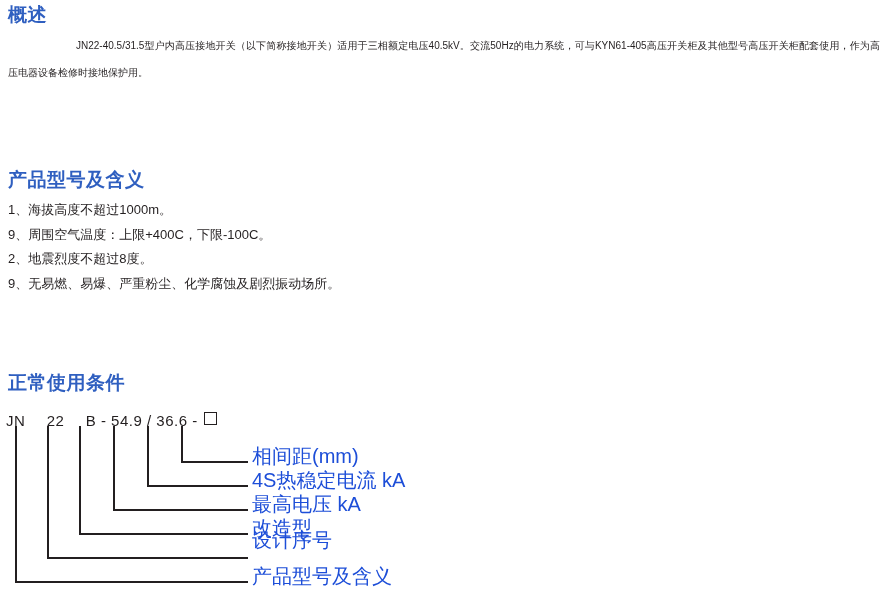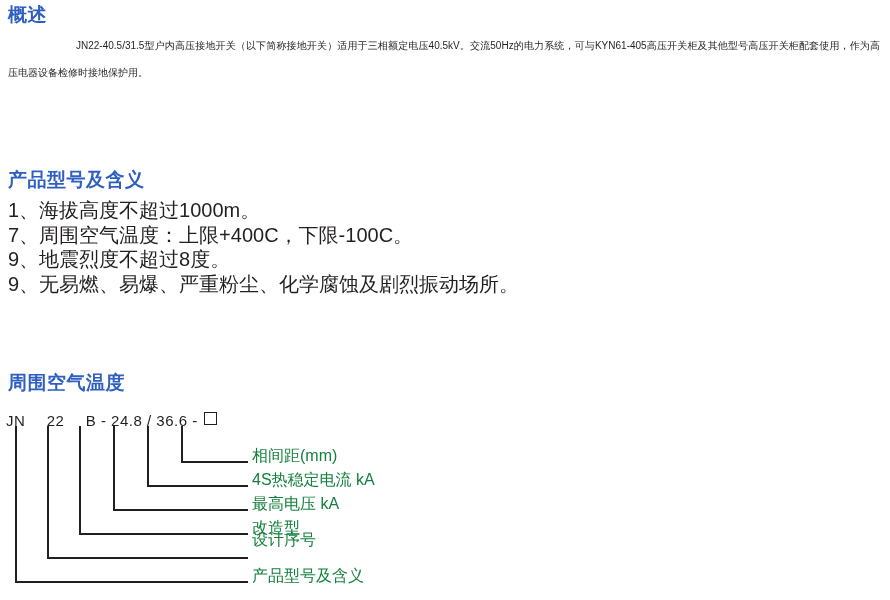--- a/index.html
+++ b/index.html
@@ -54,21 +54,21 @@
     left: 8px;
     top: 167px;
   }
   #conditions-list {
     position: absolute;
     left: 8px;
     top: 198px;
     width: 600px;
   }
   #conditions-list .cond-item {
-    font-size: 20px;
+    font-size: 13px;
     line-height: 24.5px;
     white-space: nowrap;
   }
 
   
   #model-title {
     position: absolute;
     left: 8px;
     top: 370px;
   }
@@ -97,54 +97,54 @@
   
   #diagram {
     position: absolute;
     left: 0;
     top: 424px;
     width: 890px;
     height: 176px;
   }
   .legend-label {
     position: absolute;
-    font-size: 16px;
+    font-size: 20px;
     line-height: 16px;
-    color: #15803d;
+    color: #1d4ed8;
     white-space: nowrap;
   }
 </style>
 </head>
 <body>
 
 <div class="page">
 
   <div class="section-title" id="overview-title">概述</div>
 
   <div class="body-text" id="overview-para">JN22-40.5/31.5型户内高压接地开关（以下简称接地开关）适用于三相额定电压40.5kV。交流50Hz的电力系统，可与KYN61-405高压开关柜及其他型号高压开关柜配套使用，作为高压电器设备检修时接地保护用。</div>
 
   <div class="section-title" id="conditions-title">产品型号及含义</div>
 
   <div id="conditions-list">
     <div class="cond-item">1、海拔高度不超过1000m。</div>
-    <div class="cond-item">7、周围空气温度：上限+400C，下限-100C。</div>
-    <div class="cond-item">9、地震烈度不超过8度。</div>
+    <div class="cond-item">9、周围空气温度：上限+400C，下限-100C。</div>
+    <div class="cond-item">2、地震烈度不超过8度。</div>
     <div class="cond-item">9、无易燃、易爆、严重粉尘、化学腐蚀及剧烈振动场所。</div>
   </div>
 
-  <div class="section-title" id="model-title">周围空气温度</div>
+  <div class="section-title" id="model-title">正常使用条件</div>
 
   <div id="code-row">
     <span class="tok">JN</span>
     <span style="display:inline-block;width:12px"></span>
     <span class="tok">22</span>
     <span style="display:inline-block;width:12px"></span>
     <span class="tok">B</span>
     <span class="tok">-</span>
-    <span class="tok">24.8</span>
+    <span class="tok">54.9</span>
     <span class="tok">/</span>
     <span class="tok">36.6</span>
     <span class="tok">-</span>
     <span id="code-box"></span>
   </div>
 
   <svg id="diagram" viewBox="0 0 890 176" width="890" height="176">
     <g stroke="#231f20" stroke-width="1.2" fill="none" shape-rendering="crispEdges">
 
       <path d="M182 2 L182 38 L248 38"></path>

